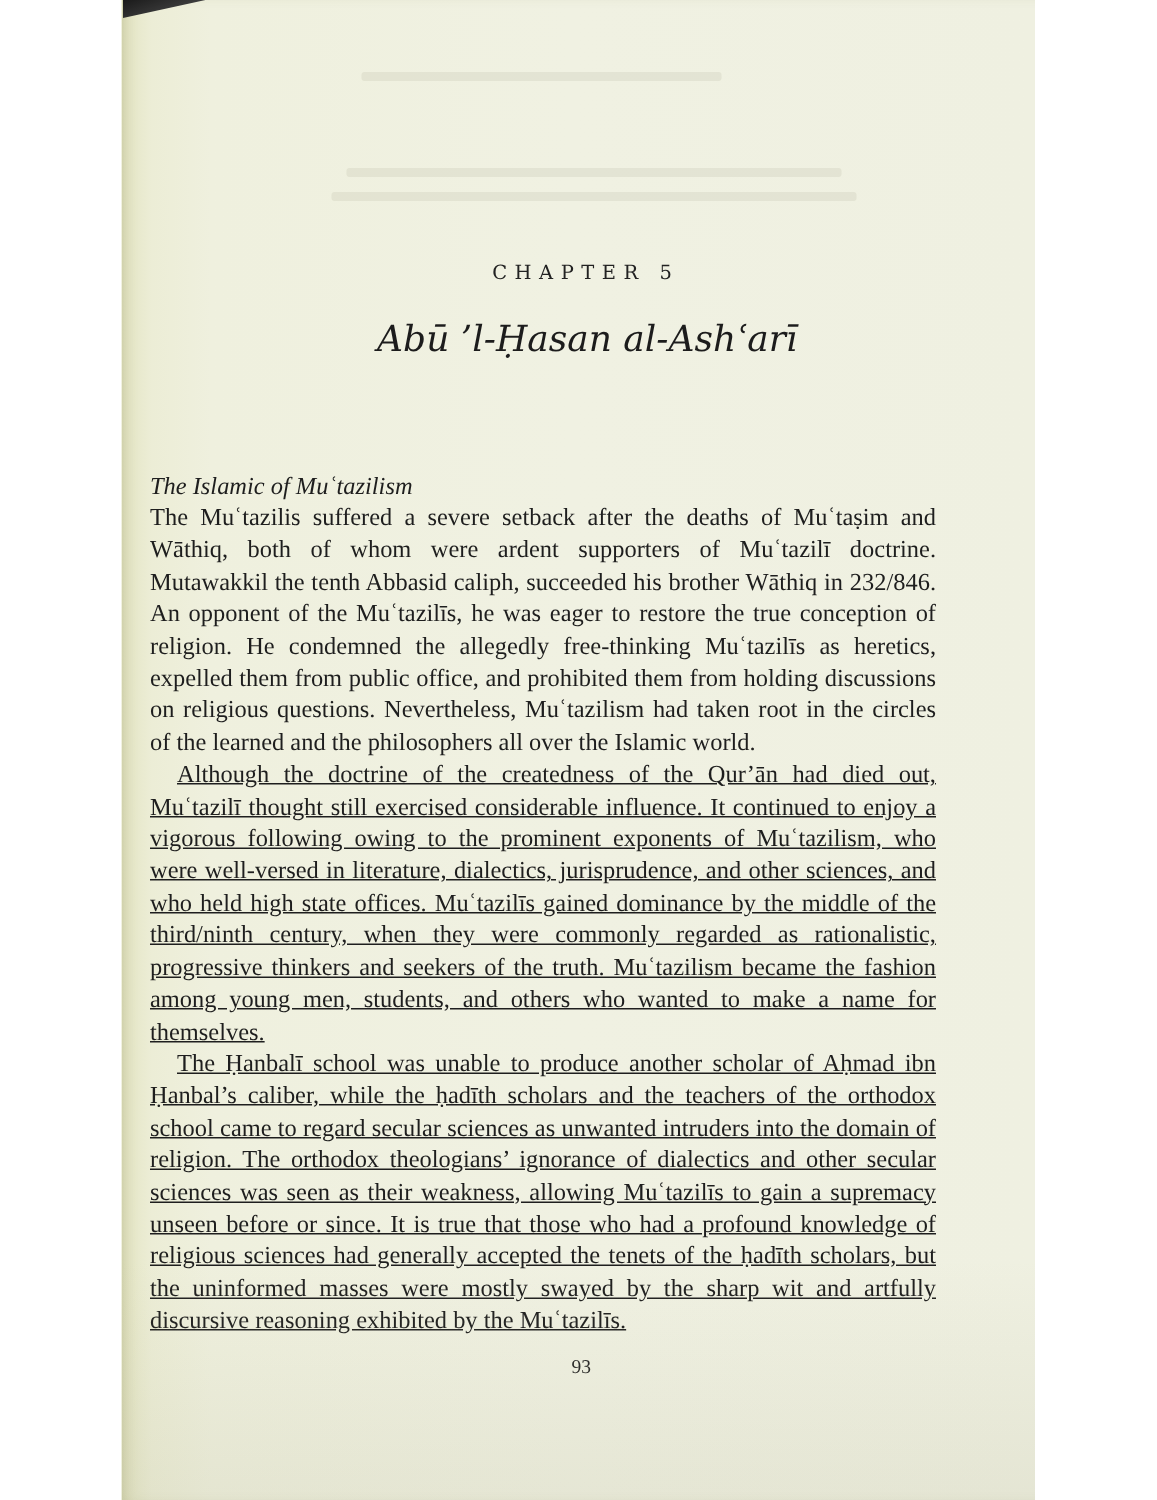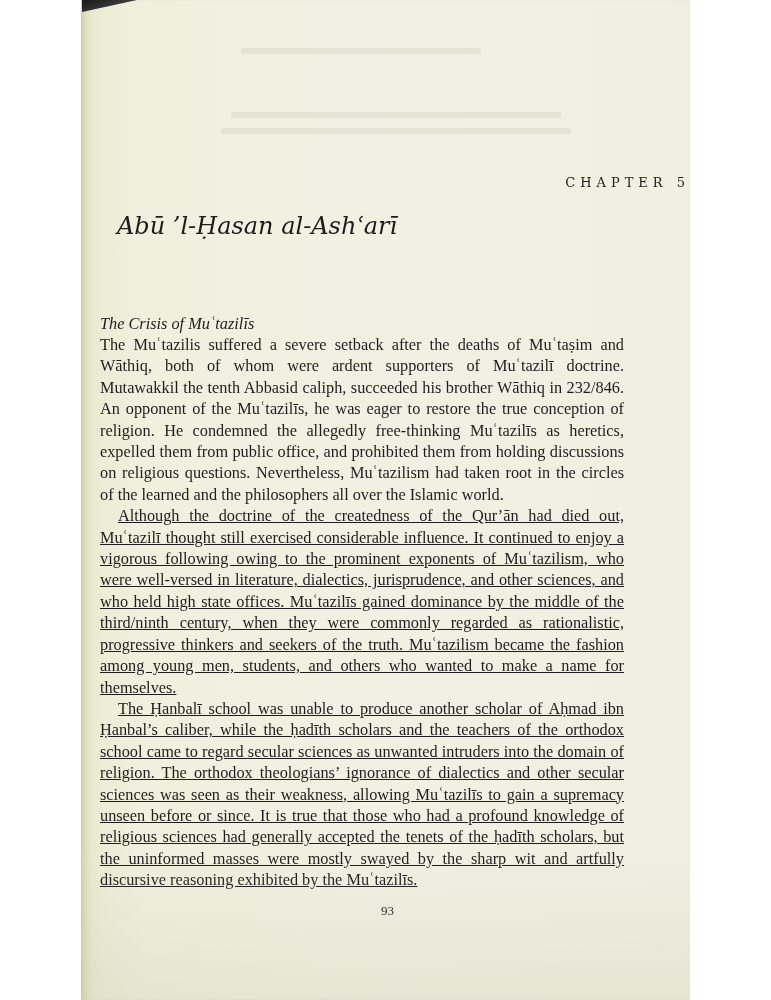--- a/index.html
+++ b/index.html
@@ -41,38 +41,39 @@
       position: absolute;
       height: 6px;
       background: rgba(170,170,150,0.18);
       border-radius: 2px;
     }
     .chapter-label {
       position: absolute;
       left: 0;
       width: 100%;
       top: 175px;
-      text-align: right;
+      text-align: center;
       font-family: "DejaVu Serif", serif;
       font-size: 13px;
       letter-spacing: 5px;
       color: #222;
       padding-left: 10px;
       box-sizing: border-box;
     }
     .chapter-title {
       position: absolute;
       left: 0;
       width: 100%;
       top: 212px;
+      text-align: center;
       font-family: "DejaVu Serif", serif;
       font-style: italic;
       font-size: 24px;
       color: #1c1c1c;
-      padding-left: 36px;
+      padding-left: 12px;
       box-sizing: border-box;
     }
     .content {
       position: absolute;
       left: 19px;
       top: 313px;
       width: 524px;
       font-family: "Liberation Serif", serif;
       font-size: 16.3px;
       line-height: 21.4px;
@@ -110,21 +111,21 @@
 
 <div class="page">
   <div class="showthrough" style="left:160px; top:48px; width:240px;"></div>
   <div class="showthrough" style="left:150px; top:112px; width:330px;"></div>
   <div class="showthrough" style="left:140px; top:128px; width:350px;"></div>
 
   <div class="chapter-label">CHAPTER 5</div>
   <div class="chapter-title">Abū ’l-Ḥasan al-Ashʿarī</div>
 
   <div class="content">
-    <p class="section-heading">The Crisis of Muʿtazilīs</p>
+    <p class="section-heading">The Islamic of Muʿtazilism</p>
     <p class="para">The Muʿtazilis suffered a severe setback after the deaths of Muʿtaṣim and Wāthiq, both of whom were ardent supporters of Muʿtazilī doctrine. Mutawakkil the tenth Abbasid caliph, succeeded his brother Wāthiq in 232/846. An opponent of the Muʿtazilīs, he was eager to restore the true conception of religion. He condemned the allegedly free-thinking Muʿtazilīs as heretics, expelled them from public office, and prohibited them from holding discussions on religious questions. Nevertheless, Muʿtazilism had taken root in the circles of the learned and the philosophers all over the Islamic world.</p>
     <p class="para indent">Although the doctrine of the createdness of the Qur’ān had died out, Muʿtazilī thought still exercised considerable influence. It continued to enjoy a vigorous following owing to the prominent exponents of Muʿtazilism, who were well-versed in literature, dialectics, jurisprudence, and other sciences, and who held high state offices. Muʿtazilīs gained dominance by the middle of the third/ninth century, when they were commonly regarded as rationalistic, progressive thinkers and seekers of the truth. Muʿtazilism became the fashion among young men, students, and others who wanted to make a name for themselves.</p>
     <p class="para indent">The Ḥanbalī school was unable to produce another scholar of Aḥmad ibn Ḥanbal’s caliber, while the ḥadīth scholars and the teachers of the orthodox school came to regard secular sciences as unwanted intruders into the domain of religion. The orthodox theologians’ ignorance of dialectics and other secular sciences was seen as their weakness, allowing Muʿtazilīs to gain a supremacy unseen before or since. It is true that those who had a profound knowledge of religious sciences had generally accepted the tenets of the ḥadīth scholars, but the uninformed masses were mostly swayed by the sharp wit and artfully discursive reasoning exhibited by the Muʿtazilīs.</p>
   </div>
 
   <div class="folio">93</div>
 </div>
 
 <div class="corner"></div>
 

